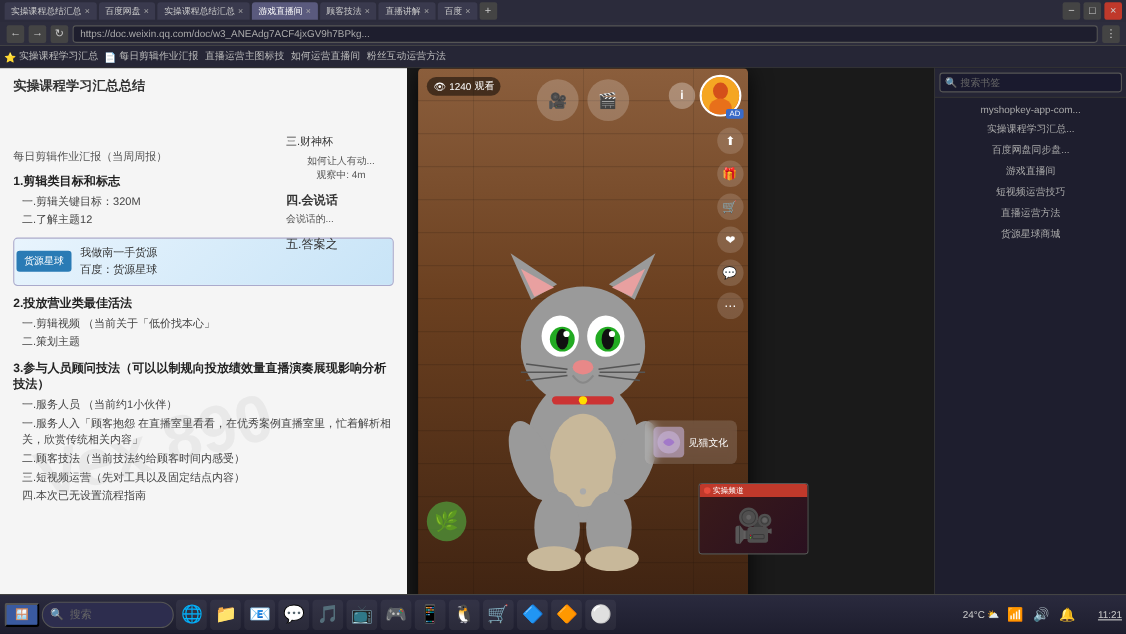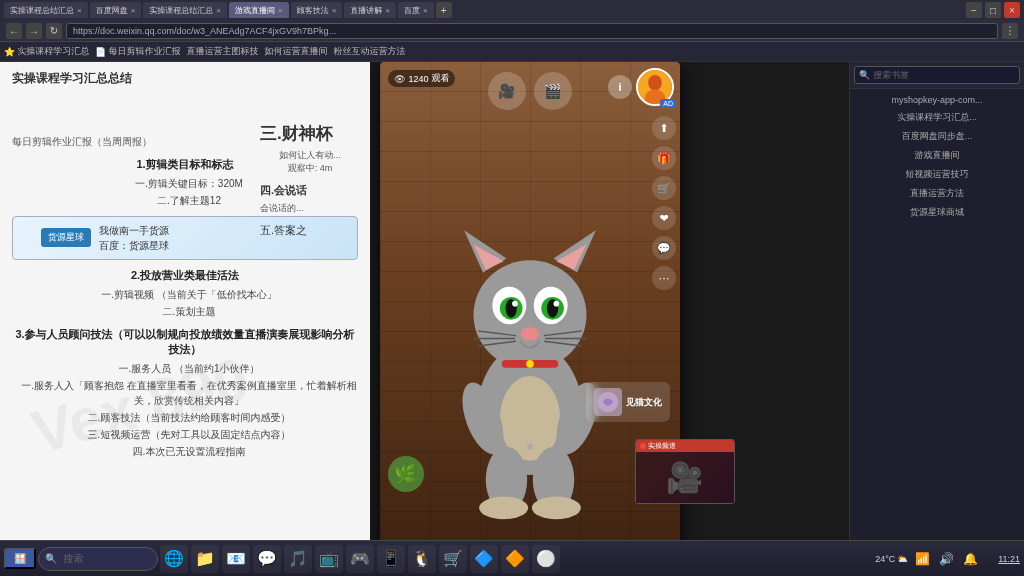--- a/index.html
+++ b/index.html
@@ -142,42 +142,41 @@
       line-height: 1.4;
     }
     .doc-subtitle {
       font-size: 10px;
       color: #555;
       margin-bottom: 8px;
       margin-top: 48px;
     }
     .doc-section {
       margin-bottom: 8px;
-      text-align: center;
     }
     .doc-section-title {
       font-size: 11px;
       font-weight: bold;
       color: #222;
       margin-bottom: 4px;
     }
     .doc-item {
       font-size: 10px;
       color: #444;
       margin-left: 8px;
       margin-bottom: 2px;
       line-height: 1.5;
     }
 
     
     .ad-banner {
       background: linear-gradient(135deg, #e8f4fd, #c8e4f7);
       border: 1px solid #aac;
       border-radius: 4px;
-      padding: 6px 28px;
+      padding: 6px 2px;
       margin: 8px 0;
       display: flex;
       align-items: center;
       gap: 8px;
     }
     .ad-text {
       font-size: 10px;
       color: #333;
       line-height: 1.5;
     }
@@ -264,21 +263,20 @@
       bottom: 160px;
       right: 10px;
       background: rgba(255,255,255,0.15);
       backdrop-filter: blur(4px);
       border-radius: 6px;
       padding: 6px 8px;
       z-index: 30;
       display: flex;
       align-items: center;
       gap: 4px;
-      font-weight: bold;
     }
     .company-icon {
       width: 28px;
       height: 28px;
       background: rgba(200,180,220,0.6);
       border-radius: 4px;
       display: flex;
       align-items: center;
       justify-content: center;
     }
@@ -694,21 +692,21 @@
       <div class="doc-item">一.服务人员 （当前约1小伙伴）</div>
       <div class="doc-item">
         <span>一.服务人入「顾客抱怨 在直播室里看看，在优秀案例直播室里，忙着解析相关，欣赏传统相关内容」</span>
       </div>
       <div class="doc-item">二.顾客技法（当前技法约给顾客时间内感受）</div>
       <div class="doc-item">三.短视频运营（先对工具以及固定结点内容）</div>
       <div class="doc-item">四.本次已无设置流程指南</div>
     </div>
 
     <div style="position:absolute; right: 10px; top: 60px; width: 100px;">
-      <div style="font-size:17px;font-weight:bold;color:#333;margin-bottom:4px;">三.财神杯</div>
+      <div style="font-size:10px;font-weight:normal;color:#333;margin-bottom:4px;">三.财神杯</div>
       <div style="font-size:9px;color:#555;text-align:center;">如何让人有动...<br>观察中: 4m</div>
       <div style="font-size:11px;font-weight:bold;color:#333;margin-top:8px;margin-bottom:4px;">四.会说话</div>
       <div style="font-size:9px;color:#555;">会说话的...</div>
       <div style="font-size:11px;font-weight:normal;color:#333;margin-top:8px;margin-bottom:4px;">五.答案之</div>
     </div>
 
     <div class="watermark">Vex     890</div>
   </div>
 
   <div class="video-area">

